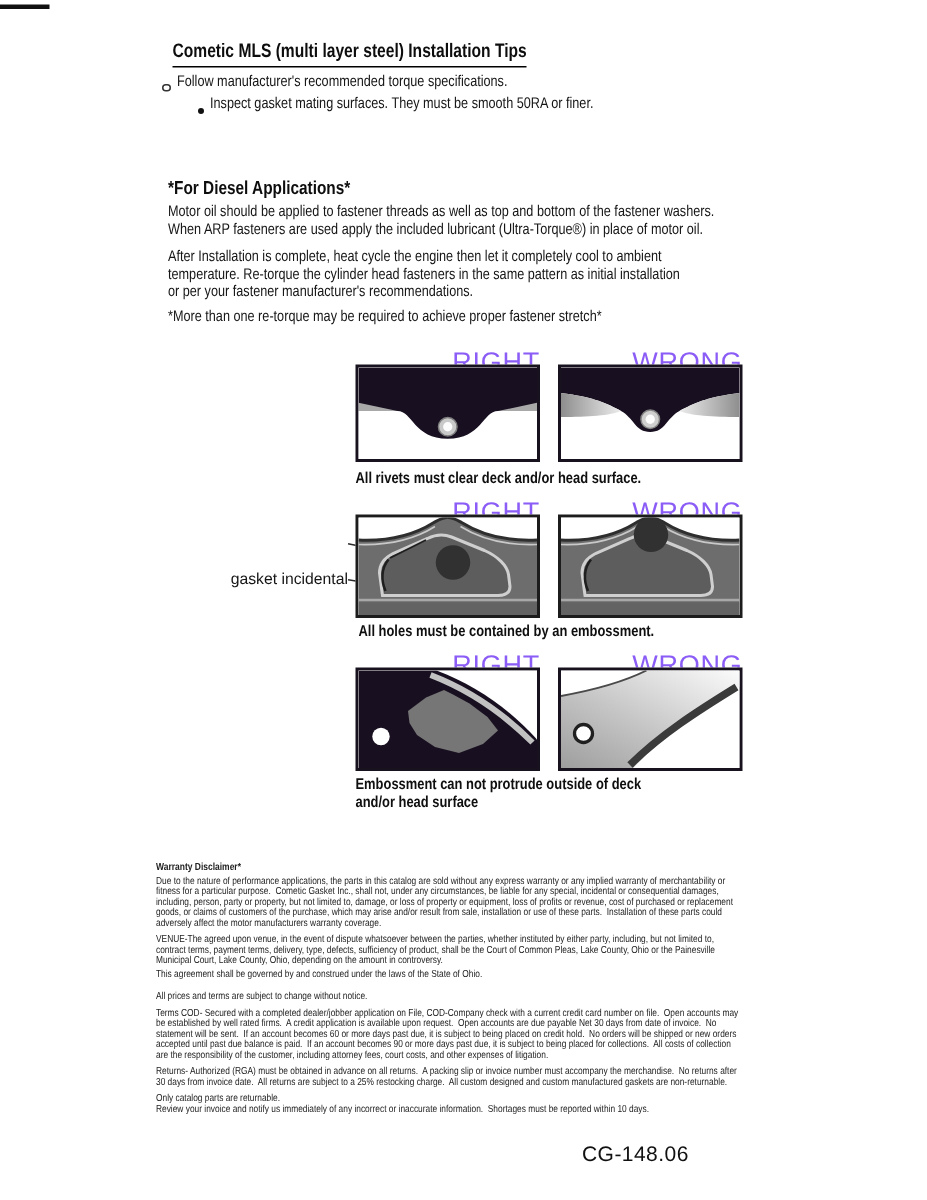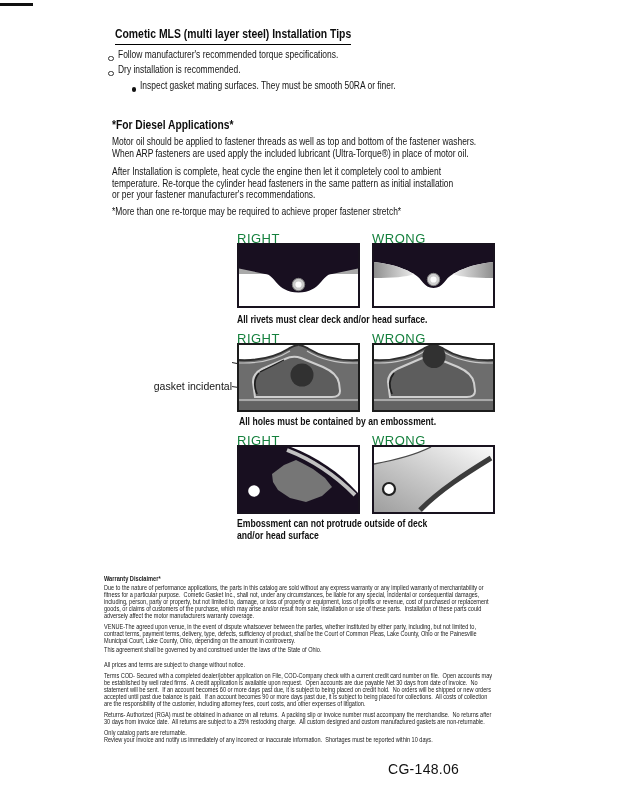--- a/index.html
+++ b/index.html
@@ -28,22 +28,22 @@
   .bullet-text { font-size:10.3px; line-height:12px; white-space:nowrap;
                  transform:scaleX(0.82); transform-origin:0 50%; }
 
   .h2 { left:112px; top:118px; font-size:12.5px; font-weight:bold; white-space:nowrap; color:#0d0d0d; }
   .para { font-size:10.3px; line-height:11.5px; }
   .p1 { left:112px; top:136px; }
   .p2 { left:112px; top:166px; }
   .p3 { left:112px; top:206px; }
 
   .diagrams { left:88px; top:230px; width:470px; height:312px; }
-  .fig-h { position:absolute; width:123px; text-align:left; font-size:13px;
-           letter-spacing:0.5px; color:#15803d; white-space:nowrap; }
+  .fig-h { position:absolute; width:123px; text-align:right; font-size:18px;
+           letter-spacing:0.5px; color:#8b5cf6; white-space:nowrap; }
   .panel { position:absolute; width:119px; border:2px solid #18121e; background:#fff; font-size:0; }
   .caption { position:absolute; font-size:10.5px; font-weight:bold; line-height:11px; color:#0f0f0f; }
   .callout { position:absolute; font-size:10.5px; line-height:11.5px; text-align:right; color:#161616; }
   .leader { position:absolute; height:1.3px; background:#2b2b2b; transform-origin:0 50%; }
 
   .fine { position:absolute; left:104px; font-size:6.8px; line-height:7.1px; color:#222; }
   .fine-h { font-size:6.9px; font-weight:bold; }
 
   .doc-code { left:388px; top:761px; font-size:14px; letter-spacing:0.3px; color:#111; white-space:nowrap; }
 </style>
@@ -51,24 +51,20 @@
 <body>
 
 <div class="abs artifact"></div>
 
 <div class="abs title">Cometic MLS (multi layer steel) Installation Tips</div>
 
 <div class="abs bullets">
   <div class="bullet-row">
     <span class="b-marker"></span>
     <span class="bullet-text">Follow manufacturer's recommended torque specifications.</span>
-  </div>
-  <div class="bullet-row">
-    <span class="b-marker"></span>
-    <span class="bullet-text">Dry installation is recommended.</span>
   </div>
   <div class="bullet-row sub">
     <span class="sb-marker"></span>
     <span class="bullet-text">Inspect gasket mating surfaces.  They must be smooth 50RA or finer.</span>
   </div>
 </div>
 
 <div class="abs h2 sq">*For Diesel Applications*</div>
 <div class="abs para pre sq p1">Motor oil should be applied to fastener threads as well as top and bottom of the fastener washers.
 When ARP fasteners are used apply the included lubricant (Ultra-Torque®) in place of motor oil.</div>

